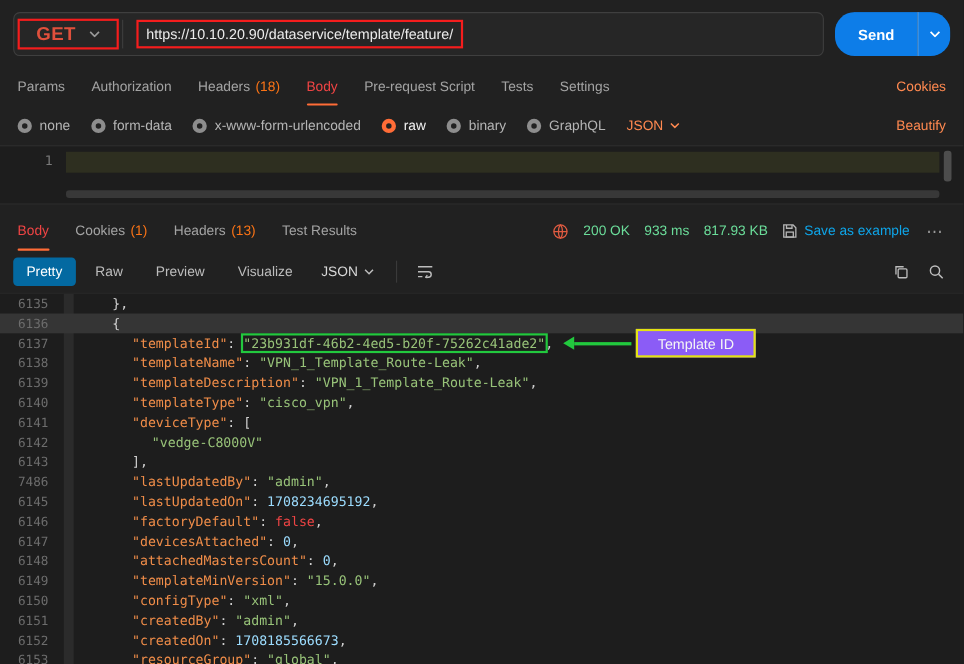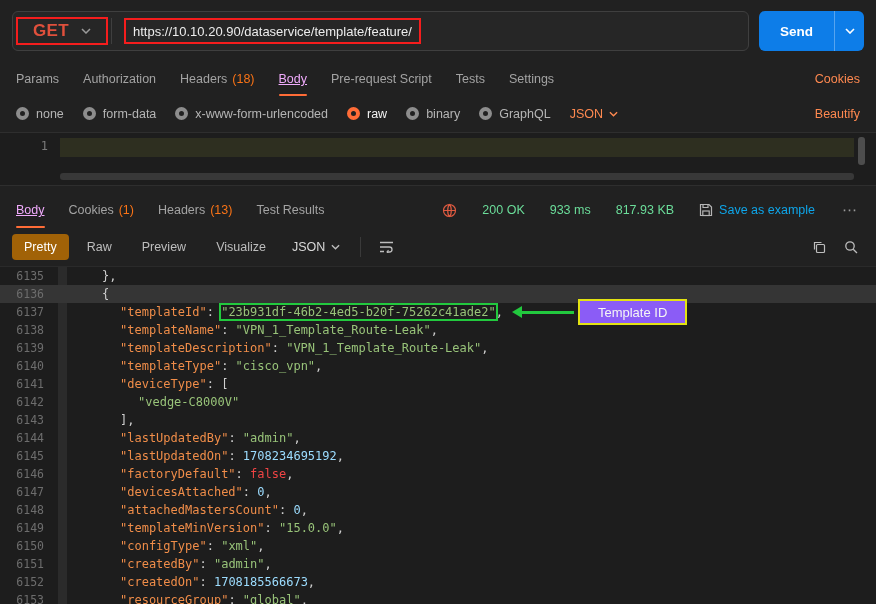--- a/index.html
+++ b/index.html
@@ -13,70 +13,70 @@
   .method-wrap { width:98px; height:100%; display:flex; align-items:center; justify-content:center;
                  gap:12px; position:relative; cursor:pointer; }
   .method-label { color:#e0503c; font-weight:700; font-size:17px; letter-spacing:.4px; }
   .anno-method { position:absolute; left:3px; top:5px; width:92px; height:28px;
                  border:2px solid #f51d1d; pointer-events:none; }
   .v-divider { width:1px; height:26px; background:#3f3f3f; }
   .url-text-wrap { position:relative; margin-left:16px; padding:3px 5px; }
   .url-text { font-size:13px; color:#ececec; }
   .anno-url { position:absolute; inset:-1px -4px; border:2px solid #f51d1d; pointer-events:none; }
 
-  .send-split { display:flex; height:40px; border-radius:6px; overflow:hidden; flex:none; }
+  .send-split { display:flex; height:40px; border-radius:18px; overflow:hidden; flex:none; }
   .send-main { background:#0d7de8; color:#fff; font-weight:700; font-size:13.5px; padding:0 21px;
                display:flex; align-items:center; cursor:pointer; }
   .send-caret { width:30px; background:#0d7de8; border-left:1px solid rgba(255,255,255,.3);
                 display:flex; align-items:center; justify-content:center; cursor:pointer; }
 
   
   .tabs-row { display:flex; align-items:center; gap:24px; padding:0 16px; height:34px;
               font-size:12.5px; color:#a3a3a3; }
   .rtab { position:relative; height:100%; display:flex; align-items:center; gap:5px; cursor:pointer;text-align:center; }
-  .rtab.active { color:#f0abfc;text-decoration:underline; }
+  .rtab.active { color:#ef4444; }
   .rtab.active::after { content:""; position:absolute; left:0; right:0; bottom:0; height:2px;
                         background:#ff6c37; border-radius:2px; }
   .count { color:#f97316; }
   .link { color:#ff8950; cursor:pointer; }
   .push-right { margin-left:auto; }
 
   
   .modes-row { display:flex; align-items:center; gap:19px; padding:0 16px; height:36px;
                font-size:12.5px; color:#b5b5b5; }
-  .mode { display:flex; align-items:flex-start; gap:7px; cursor:pointer; }
+  .mode { display:flex; align-items:center; gap:7px; cursor:pointer; }
   .radio { width:13px; height:13px; border-radius:50%; border:4px solid #8d8d8d; background:transparent; flex:none; }
   .mode.selected .radio { border-color:#ff6c37; }
   .mode.selected { color:#f2f2f2; }
   .lang-select { display:flex; align-items:center; gap:6px; cursor:pointer; }
 
   
   .req-editor { position:relative; height:54px; background:#1d1d1d;
                 border-top:1px solid #2e2e2e; border-bottom:1px solid #2e2e2e;
                 font-family:"DejaVu Sans Mono", monospace; }
   .req-gutter { position:absolute; left:0; top:6px; width:48px; text-align:right;
                 color:#7a7a7a; font-size:12px; }
   .req-hl { position:absolute; left:60px; right:22px; top:5px; height:19px; background:#2e2f20; }
   .req-vscroll { position:absolute; right:11px; top:4px; width:7px; height:28px;
                  background:#4d4d4d; border-radius:3px; cursor:grab; }
   .req-hscroll { position:absolute; left:60px; right:22px; bottom:5px; height:7px;
                  background:#383838; border-radius:3px; cursor:grab; }
 
   .spacer { height:6px; }
 
   
-  .resp-meta-right { margin-left:auto; display:flex; align-items:center; gap:25px; }
+  .resp-meta-right { margin-left:auto; display:flex; align-items:center; gap:13px; }
   .status-green { color:#6bdd9a; font-size:12.5px; }
   .save-ex { display:flex; align-items:flex-end; gap:6px; color:#0ea5e9; cursor:pointer; }
   .more-dots { color:#9a9a9a; font-size:15px; letter-spacing:1px; cursor:pointer; padding:0 2px; }
 
   
   .view-row { display:flex; align-items:center; height:38px; padding:0 12px; gap:6px; font-size:12.5px; }
   .pill { padding:6px 12px; border-radius:4px; color:#bdbdbd; cursor:pointer; }
-  .pill.active { background:#a16207; color:#ffffff; }
+  .pill.active { background:#0369a1; color:#ffffff; }
   .vsep { width:1px; height:20px; background:#3a3a3a; margin:0 6px; }
   .resp-lang { display:flex; align-items:center; gap:6px; color:#d8d8d8; cursor:pointer; padding:5px 8px; }
   .icon-btn { display:flex; align-items:center; justify-content:center; width:26px; height:26px;
               cursor:pointer; }
 
   
   .code-area { position:relative; background:#1d1d1d; border-top:1px solid #2a2a2a; height:346px;
                overflow:hidden; font-family:"DejaVu Sans Mono", monospace; font-size:12px; }
   .fold-strip { position:absolute; left:58px; top:0; bottom:0; width:9px; background:#2b2b2b; }
   .crow { position:relative; display:flex; height:18px; line-height:18px; align-items:center; }
@@ -300,21 +300,21 @@
       </div>
       <div class="crow">
         <span class="lnum">6142</span>
         <span class="lcode ind4"><span class="tk-s">"vedge-C8000V"</span></span>
       </div>
       <div class="crow">
         <span class="lnum">6143</span>
         <span class="lcode ind3"><span class="tk-p">],</span></span>
       </div>
       <div class="crow">
-        <span class="lnum">6144</span>
+        <span class="lnum">7486</span>
         <span class="lcode ind3"><span class="tk-k">"lastUpdatedBy"</span><span class="tk-p">: </span><span class="tk-s">"admin"</span><span class="tk-p">,</span></span>
       </div>
       <div class="crow">
         <span class="lnum">6145</span>
         <span class="lcode ind3"><span class="tk-k">"lastUpdatedOn"</span><span class="tk-p">: </span><span class="tk-n">1708234695192</span><span class="tk-p">,</span></span>
       </div>
       <div class="crow">
         <span class="lnum">6146</span>
         <span class="lcode ind3"><span class="tk-k">"factoryDefault"</span><span class="tk-p">: </span><span class="tk-b">false</span><span class="tk-p">,</span></span>
       </div>

